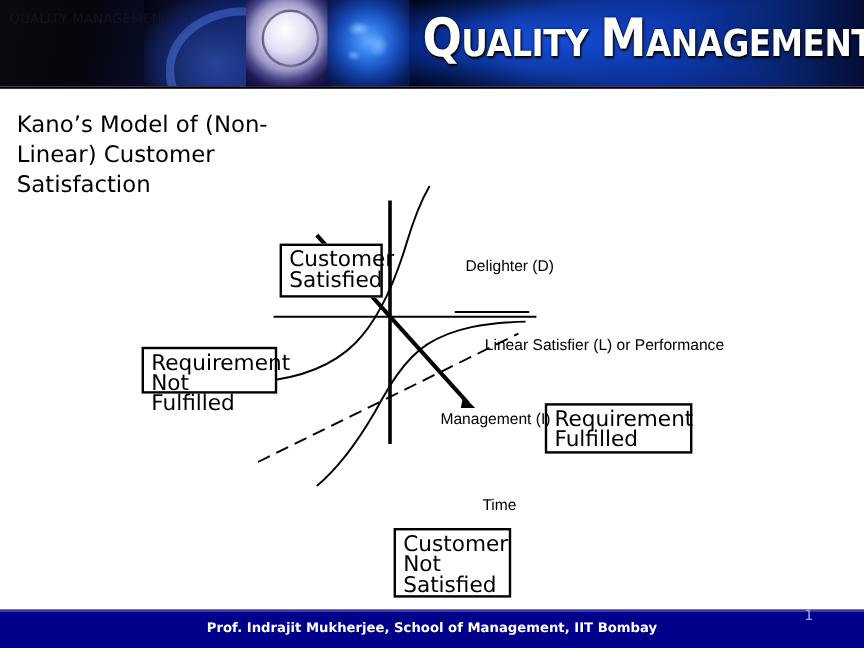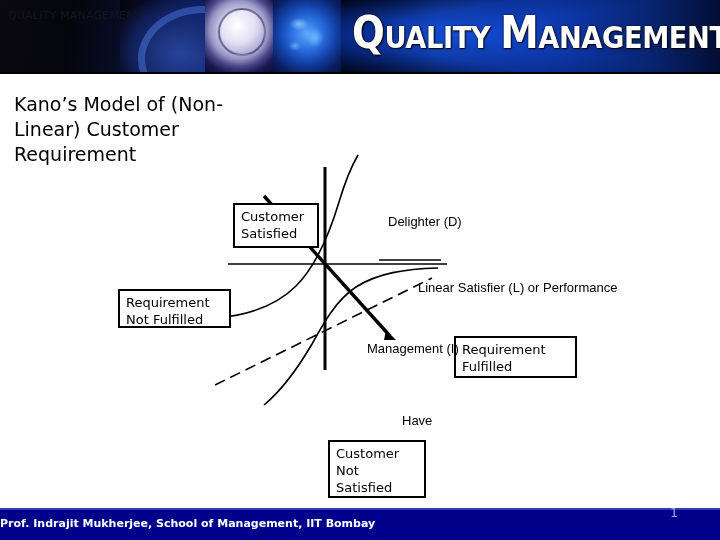--- a/index.html
+++ b/index.html
@@ -144,51 +144,51 @@
     font-size: 13px;
     line-height: 16px;
     white-space: nowrap;
   }
   .dbox {
     position: absolute;
     border: 2px solid #000000;
     background: #ffffff;
     color: #000000;
     font-family: "DejaVu Sans", sans-serif;
-    font-size: 13px;
+    font-size: 18px;
     line-height: 17px;
     padding: 3px 6px;
     box-sizing: border-box;
     white-space: pre-line;
   }
 
   #box-customer-satisfied { left: 233px; top: 131px; width: 86px; height: 45px; }
   #box-requirement-not-fulfilled { left: 118px; top: 217px; width: 113px; height: 39px; }
   #box-requirement-fulfilled { left: 454px; top: 264px; width: 123px; height: 42px; }
   #box-customer-not-satisfied { left: 328px; top: 368px; width: 98px; height: 58px; }
 
   #label-delighter { left: 388px; top: 142px; }
-  #label-linear-satisfier { left: 418px; top: 208px; }
+  #label-linear-satisfier { left: 404px; top: 208px; }
   #label-indifferent { left: 367px; top: 269px; }
   #label-time { left: 402px; top: 341px; }
   #label-must-have { left: 231px; top: 436px; font-size: 14px; }
 
   
   #footer-bar {
     position: absolute;
     left: 0; top: 508px;
     width: 720px; height: 32px;
     background: #00008b;
     border-top: 2px solid #3a3ab0;
   }
   #footer-text {
     position: absolute;
     left: 0; top: 517px;
     width: 720px;
-    text-align: left;
+    text-align: center;
     color: #ffffff;
     font-family: "DejaVu Sans", sans-serif;
     font-weight: bold;
     font-size: 11px;
     white-space: nowrap;
   }
   #page-number {
     position: absolute;
     left: 660px; top: 506px;
     width: 28px;
@@ -207,21 +207,21 @@
   <div class="band" id="band-clock"></div>
   <div class="band" id="band-globe"></div>
   <div class="band" id="band-right"></div>
 
   <div id="banner-small-title">QUALITY MANAGEMENT</div>
 
   <div id="banner-wordmark"><span class="cap">Q</span><span class="sm">UALITY</span>&nbsp;<span class="cap">M</span><span class="sm">ANAGEMENT</span></div>
 </div>
 <div id="header-rule"></div>
 
-<div id="slide-title">Kano’s Model of (Non-Linear) Customer Requirement</div>
+<div id="slide-title">Kano’s Model of (Non-Linear) Customer Satisfaction</div>
 
 <div id="diagram">
   <svg width="720" height="420" viewBox="0 0 720 420" xmlns="http://www.w3.org/2000/svg">
 
     <line x1="325" y1="95" x2="325" y2="298" stroke="#000" stroke-width="3"></line>
 
     <line x1="228" y1="192" x2="447" y2="192" stroke="#000" stroke-width="1.6"></line>
 
     <path d="M 217,246 C 250,243 278,232 296,214 C 316,194 330,160 339,130 C 345,110 351,95 358,83" fill="none" stroke="#000" stroke-width="1.6"></path>
 
@@ -241,19 +241,19 @@
 Not Fulfilled</div>
   <div class="dbox" id="box-requirement-fulfilled">Requirement
 Fulfilled</div>
   <div class="dbox" id="box-customer-not-satisfied">Customer
 Not
 Satisfied</div>
 
   <div class="dlabel" id="label-delighter">Delighter (D)</div>
   <div class="dlabel" id="label-linear-satisfier">Linear Satisfier (L) or Performance</div>
   <div class="dlabel" id="label-indifferent">Management (I)</div>
-  <div class="dlabel" id="label-time">Have</div>
+  <div class="dlabel" id="label-time">Time</div>
   <div class="dlabel" id="label-must-have">Must Have (M) or basic Needs</div>
 </div>
 
 <div id="footer-bar"></div>
 <div id="footer-text">Prof. Indrajit Mukherjee, School of Management, IIT Bombay</div>
 <div id="page-number">1</div>
 
 </body></html>

